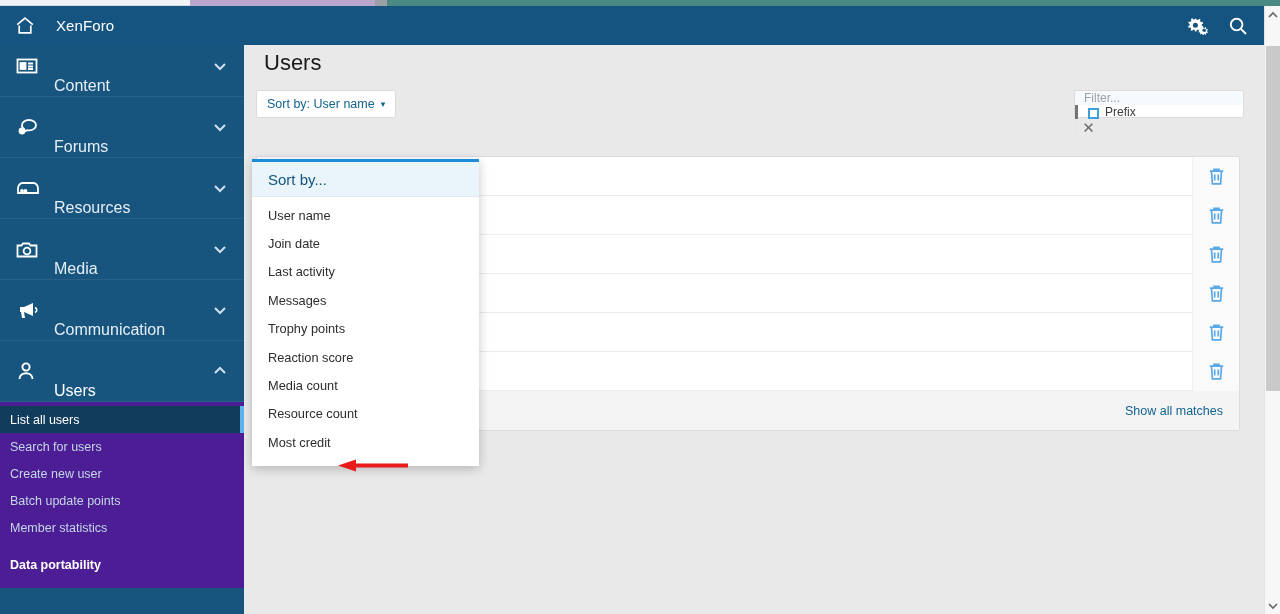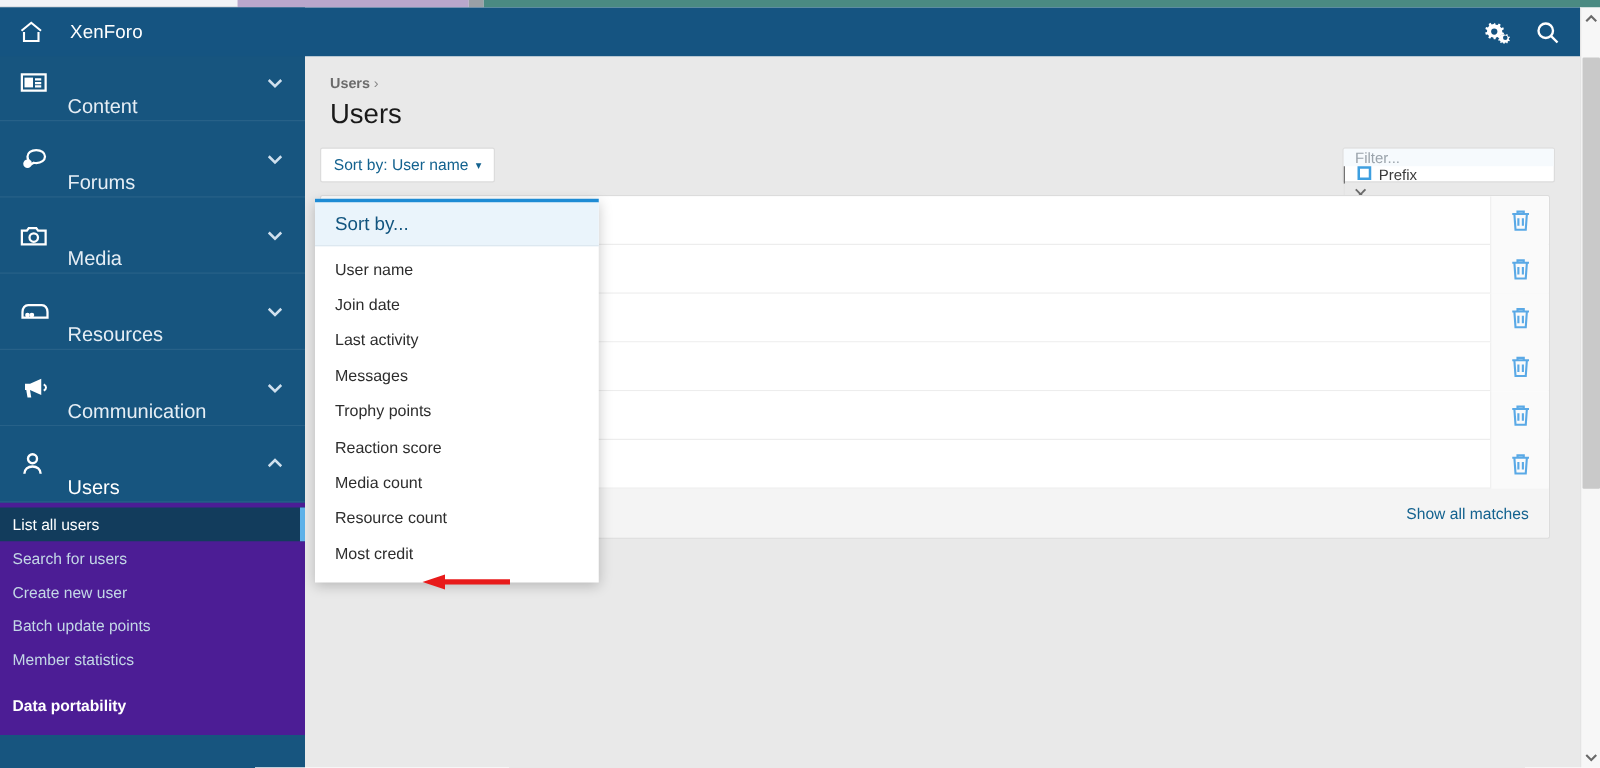--- a/index.html
+++ b/index.html
@@ -81,22 +81,22 @@
   .filterwrap {
     position: absolute; right: 20px; top: 0; height: 28px; display: flex; align-items: stretch;
     background: #ffffff; border: 1px solid #dcdcdc; border-radius: 2px; flex-direction: column;
   }
   .filterwrap input {
     width: 168px; border: none; outline: none; background: #f6fafd;
     padding: 0 9px; font-size: 12px; color: #333; font-family: "Liberation Sans", sans-serif;
   }
   .filterwrap input::placeholder { color: #9aa3ab; }
   .prefixbox {
-    display: flex; align-items: flex-start; gap: 6px; padding: 0 10px;
-    border-left: 1px solid #737373; font-size: 12px; color: #3b3b3b;
+    display: flex; align-items: flex-end; gap: 6px; padding: 0 10px;
+    border-left: 3px solid #737373; font-size: 12px; color: #3b3b3b;
   }
   .prefixbox .cb { width: 11px; height: 11px; border: 2px solid #3e9fe0; background: #ffffff; }
   .closebtn {
     width: 26px; display: flex; align-items: center; justify-content: center;
     border-left: 1px solid #e4e4e4; color: #6a6a6a; font-size: 15px;
   }
 
   
   .tablecard {
     position: absolute; left: 12px; top: 111px; width: 984px;
@@ -197,51 +197,51 @@
       <span class="g-label">Forums</span>
       <span class="chev">
         <svg width="16" height="16" viewBox="0 0 16 16" fill="none" stroke="currentColor" stroke-width="2">
             <path d="M3 6l5 5 5-5"></path>
           </svg>
       </span>
     </div>
 
     <div class="nav-group">
       <span class="g-icon">
-        <svg width="22" height="19" viewBox="0 0 22 19" fill="none" stroke="currentColor" stroke-width="1.8">
-            <path d="M1.5 5.5h4l1.5-2h6l1.5 2h6v11h-19z"></path>
-            <circle cx="11" cy="11" r="3.4"></circle>
-          </svg>
-      </span>
-      <span class="g-label">Media</span>
-      <span class="chev">
-        <svg width="16" height="16" viewBox="0 0 16 16" fill="none" stroke="currentColor" stroke-width="2">
-            <path d="M3 6l5 5 5-5"></path>
-          </svg>
-      </span>
-    </div>
-
-    <div class="nav-group">
-      <span class="g-icon">
         <svg width="24" height="16" viewBox="0 0 24 16" fill="none" stroke="currentColor" stroke-width="1.8">
             <path d="M2 8.5c0-3 2-5.5 4.5-5.5h11C20 3 22 5.5 22 8.5V13H2z"></path>
             <circle cx="6" cy="11" r="1" fill="currentColor"></circle>
             <circle cx="9.5" cy="11" r="1" fill="currentColor"></circle>
           </svg>
       </span>
       <span class="g-label">Resources</span>
       <span class="chev">
         <svg width="16" height="16" viewBox="0 0 16 16" fill="none" stroke="currentColor" stroke-width="2">
             <path d="M3 6l5 5 5-5"></path>
           </svg>
       </span>
     </div>
 
     <div class="nav-group">
       <span class="g-icon">
+        <svg width="22" height="19" viewBox="0 0 22 19" fill="none" stroke="currentColor" stroke-width="1.8">
+            <path d="M1.5 5.5h4l1.5-2h6l1.5 2h6v11h-19z"></path>
+            <circle cx="11" cy="11" r="3.4"></circle>
+          </svg>
+      </span>
+      <span class="g-label">Media</span>
+      <span class="chev">
+        <svg width="16" height="16" viewBox="0 0 16 16" fill="none" stroke="currentColor" stroke-width="2">
+            <path d="M3 6l5 5 5-5"></path>
+          </svg>
+      </span>
+    </div>
+
+    <div class="nav-group">
+      <span class="g-icon">
         <svg width="24" height="20" viewBox="0 0 24 20" fill="currentColor">
             <path d="M4 7h4l9-4v13l-9-4H4z"></path>
             <path d="M5 12h3l1 6H6z"></path>
             <path d="M19 7.5c1.2.6 1.8 1.5 1.8 2.5s-.6 1.9-1.8 2.5" fill="none" stroke="currentColor" stroke-width="1.6"></path>
           </svg>
       </span>
       <span class="g-label">Communication</span>
       <span class="chev">
         <svg width="16" height="16" viewBox="0 0 16 16" fill="none" stroke="currentColor" stroke-width="2">
             <path d="M3 6l5 5 5-5"></path>
@@ -281,23 +281,20 @@
         <span>Member statistics</span>
       </div>
       <div class="subitem heading">
         <span>Data portability</span>
       </div>
     </div>
   </div>
 
   <div class="main">
 
-    <div class="breadcrumb">
-      <span>Users</span><span class="sep">›</span>
-    </div>
 
     <h1 class="page-title">Users</h1>
 
     <div class="toolbar">
       <div class="sortbtn">
         <span>Sort by: User name</span>
         <span class="caret">▾</span>
       </div>
 
       <div class="filterwrap">

